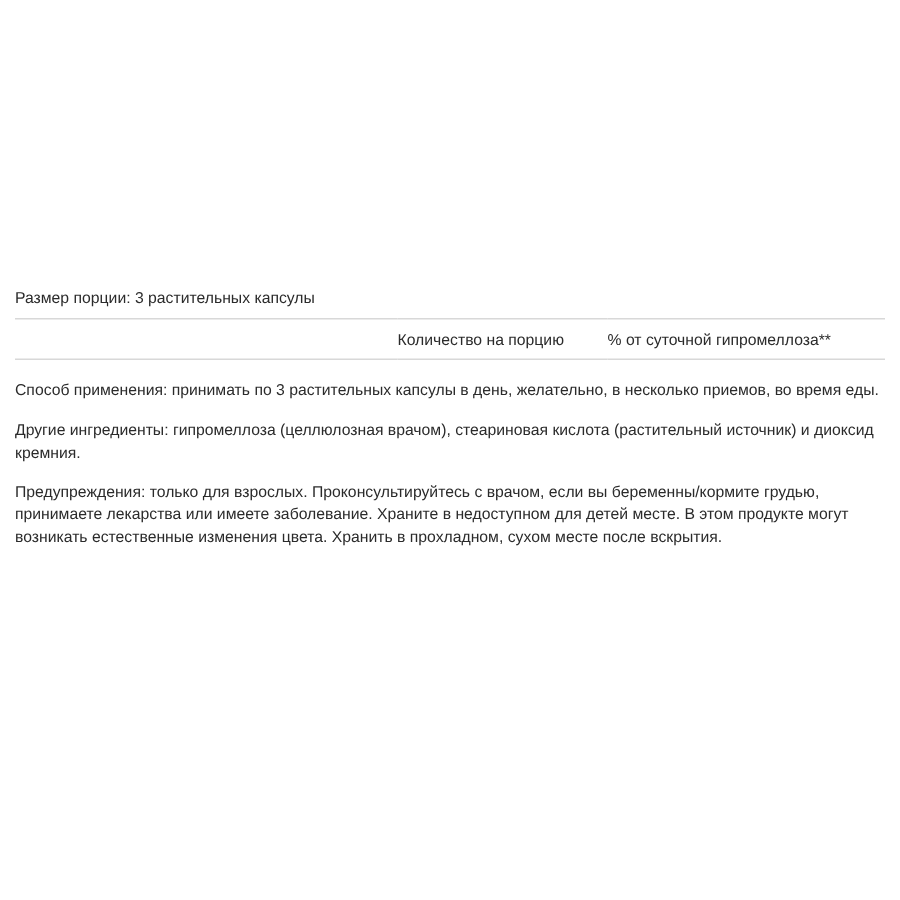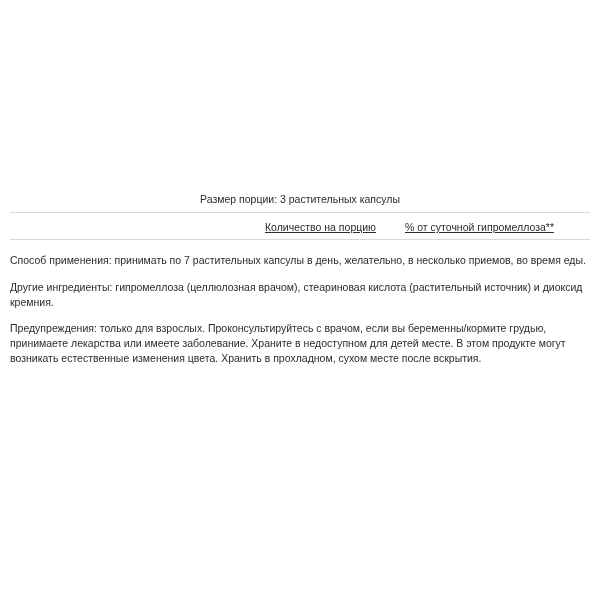--- a/index.html
+++ b/index.html
@@ -38,25 +38,24 @@
     vertical-align: top;
     line-height: 1.35;
   }
   .facts tr.rule-bottom td {
     border-bottom: 1px solid #d8d8d8;
   }
   .col-name { width: 255px; }
   .col-amount { width: 140px; }
   .col-dv { width: 185px; }
 
-  .serving-row td { padding-top: 2px; text-align: center; }
+  .serving-row td { padding-top: 2px; }
   .headers-row td {
     padding-top: 7px;
     padding-bottom: 5px;
-    text-decoration: underline;
   }
   .nutrient-row td {
     padding-top: 7px;
     padding-bottom: 7px;
   }
 
   
   .para {
     font-size: 10.5px;
     line-height: 1.45;
@@ -77,18 +76,18 @@
           <td class="col-name" colspan="3">Размер порции: 3 растительных капсулы</td>
         </tr>
         <tr class="headers-row rule-bottom">
           <td class="col-name"></td>
           <td class="col-amount">Количество на порцию</td>
           <td class="col-dv">% от суточной гипромеллоза**</td>
         </tr>
       </tbody>
     </table>
 
-    <p class="para">Способ применения: принимать по 7 растительных капсулы в день, желательно, в несколько приемов, во время еды.</p>
+    <p class="para">Способ применения: принимать по 3 растительных капсулы в день, желательно, в несколько приемов, во время еды.</p>
     <p class="para">Другие ингредиенты: гипромеллоза (целлюлозная врачом), стеариновая кислота (растительный источник) и диоксид кремния.</p>
     <p class="para">Предупреждения: только для взрослых. Проконсультируйтесь с врачом, если вы беременны/кормите грудью, принимаете лекарства или имеете заболевание. Храните в недоступном для детей месте. В этом продукте могут возникать естественные изменения цвета. Хранить в прохладном, сухом месте после вскрытия.</p>
 
   </div>
 </div>
 
 </body></html>

